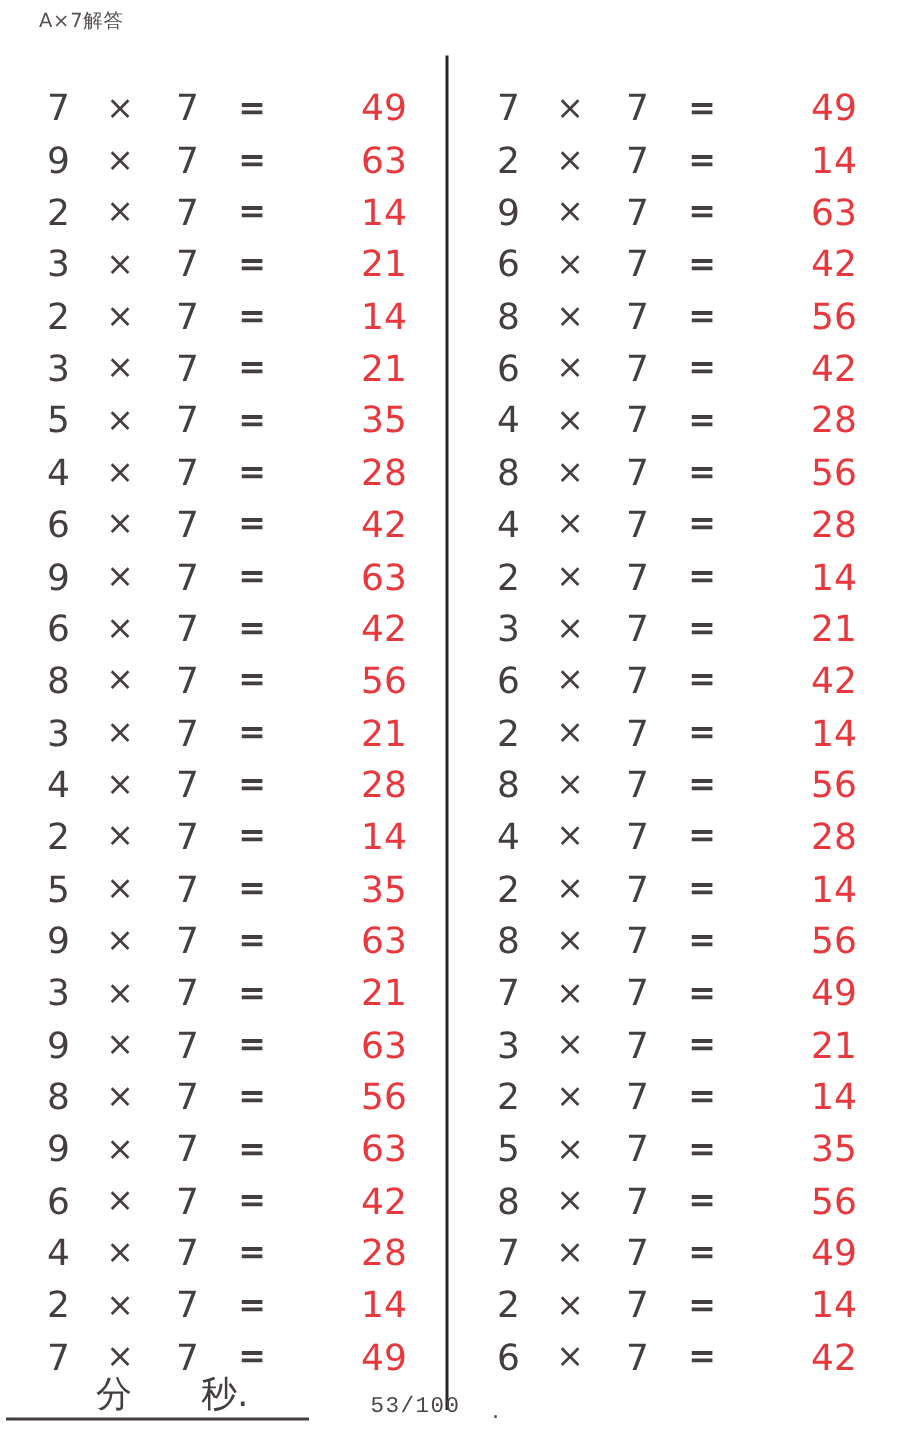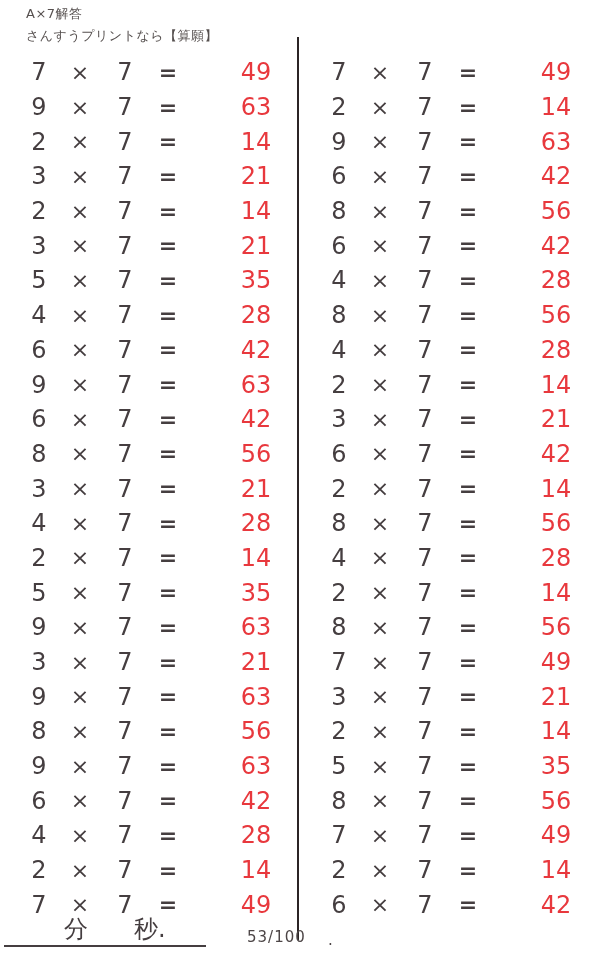--- a/index.html
+++ b/index.html
@@ -24,33 +24,32 @@
   .c-b  { width:44px; }
   .c-eq { width:42px; font-weight:bold; font-size:22px; }
   .c-ans{ width:86px; margin-left:24px; }
 
   
   .time-line { position:absolute; left:4px; bottom:7px; width:202px; height:32px;
                border-bottom:2px solid #453e40; display:flex; align-items:flex-end;
                font-size:24px; }
   .time-min { margin-left:60px; }
   .time-sec { margin-left:46px; }
-  .page-num { position:absolute; left:247px; bottom:8px; font-size:15px; color:#4c4546; letter-spacing:1px; }
+  .page-num { position:absolute; left:247px; bottom:8px; font-size:15px; color:#4c4546; letter-spacing:1px;font-family:Liberation Mono, monospace; }
   .center-dot { position:absolute; left:328px; bottom:5px; font-size:15px; color:#4c4546; }
   .copyright { position:absolute; right:7px; bottom:3px; text-align:right; font-size:12.5px;
                line-height:1.4; color:#4c4546; letter-spacing:0.3px; }
 </style>
 </head>
 <body>
 
 <div class="page">
 
   <div class="header">
     <div class="title">A×7解答</div>
-    <div class="subtitle">さんすうプリントなら【算願】</div>
   </div>
 
   <div class="problems">
     <div class="col" id="col-0">
         <div class="row">
           <span class="cell c-a" style="color: rgb(69, 62, 64);">7</span>
           <span class="cell c-op" style="color: rgb(69, 62, 64);">×</span>
           <span class="cell c-b" style="color: rgb(69, 62, 64);">7</span>
           <span class="cell c-eq" style="color: rgb(69, 62, 64);">=</span>
           <span class="cell c-ans" style="color: rgb(232, 56, 61);">49</span>

